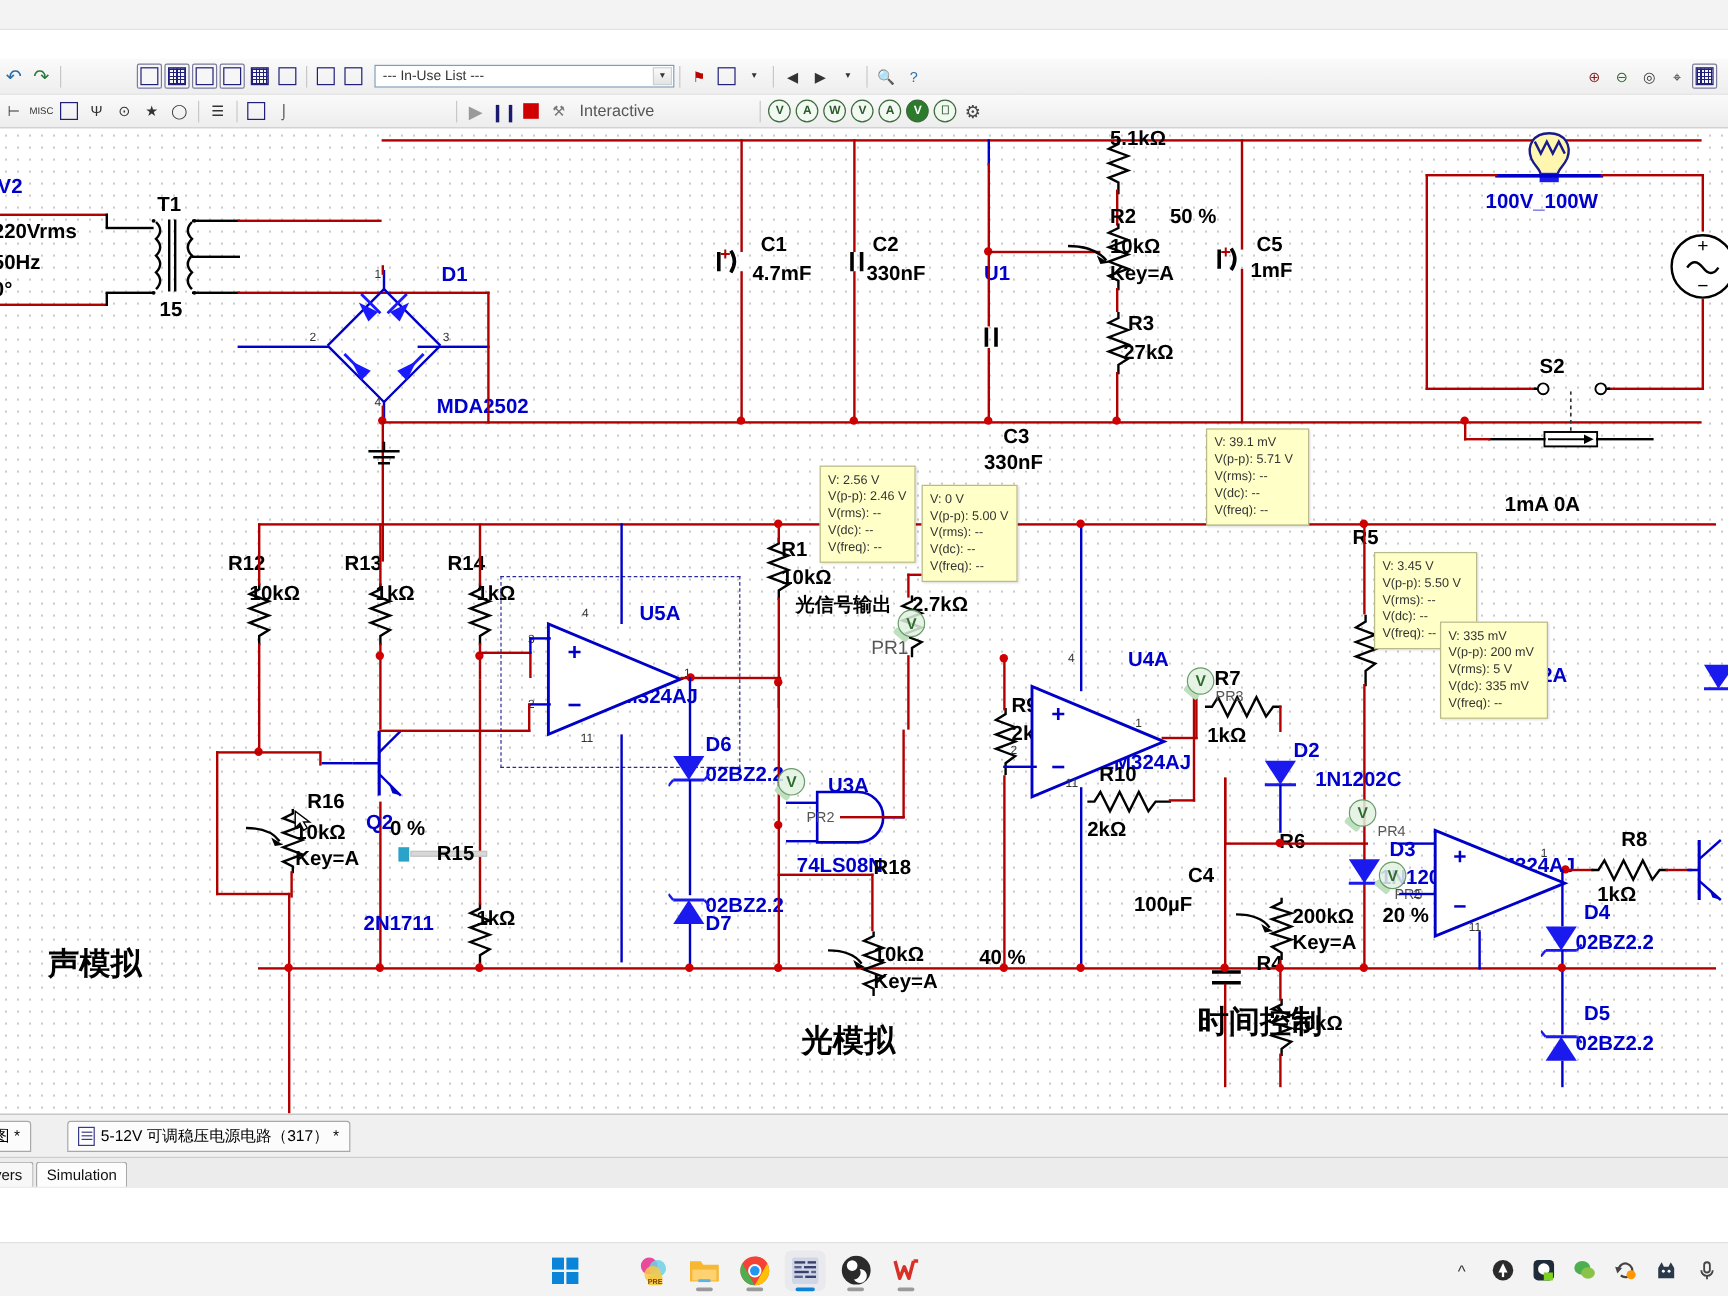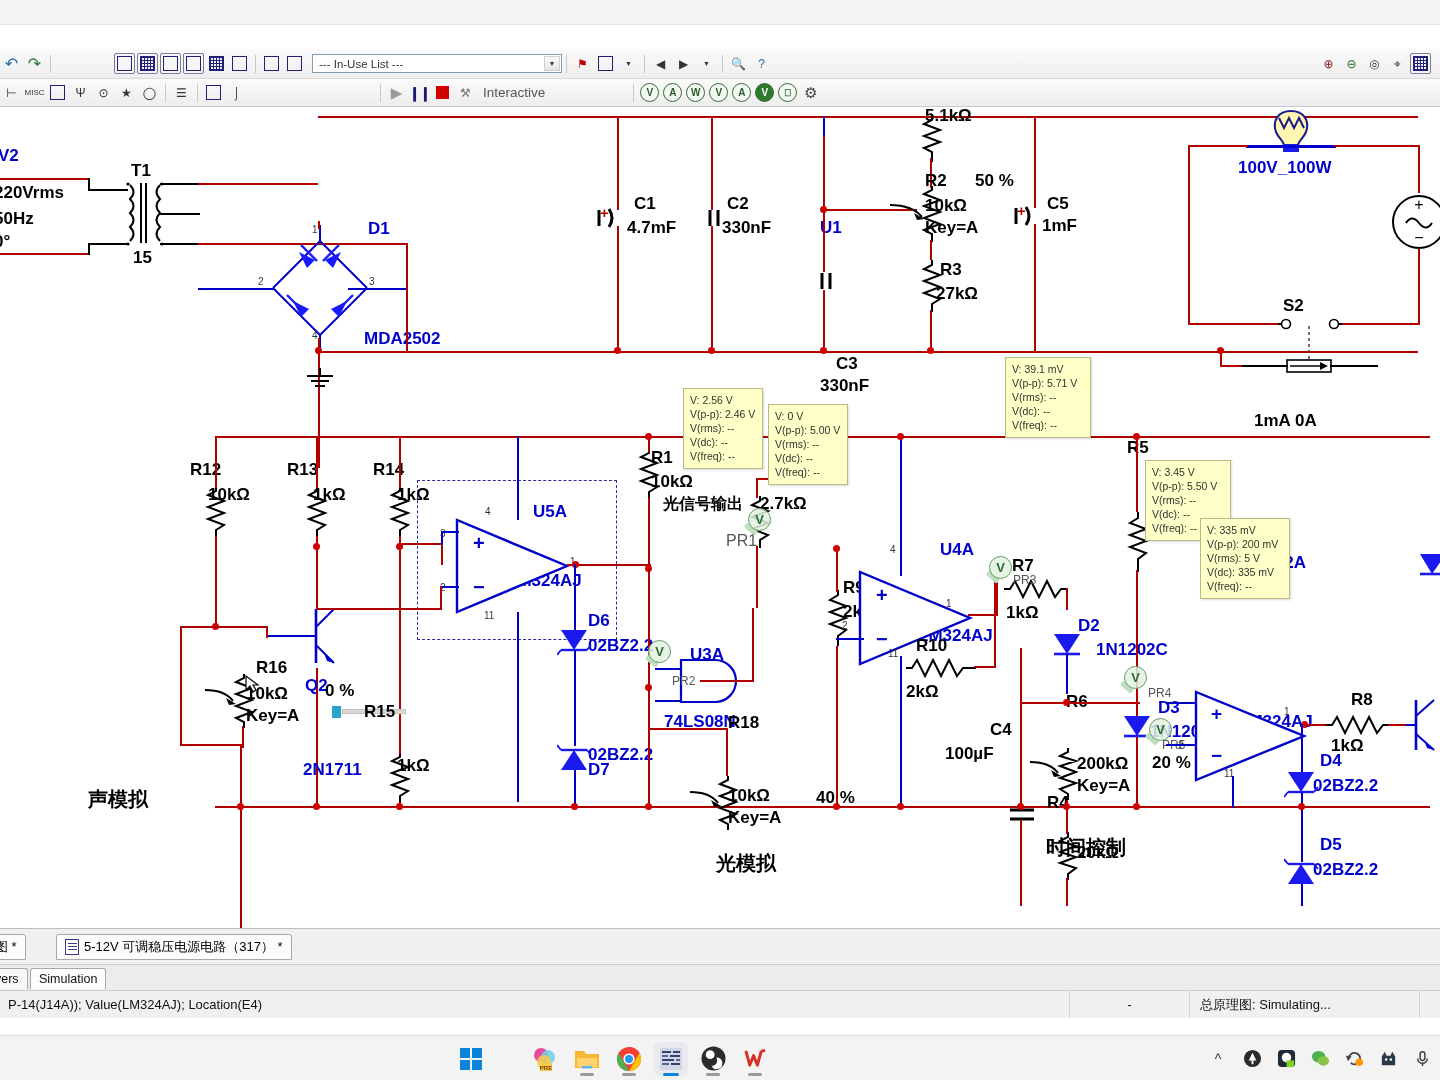--- a/index.html
+++ b/index.html
@@ -77,21 +77,21 @@
   }
   .wire-red { position: absolute; background: #b00000; }
   .wire-blue { position: absolute; background: #0000c8; }
   .wire-blk { position: absolute; background: #000000; }
   .node { position: absolute; width: 7px; height: 7px; border-radius: 50%; background: #d00000; }
   .lbl { position: absolute; font-family: "Liberation Sans", sans-serif; white-space: nowrap; }
   .lbl-blue { color: #0000cc; font-weight: bold; font-size: 17px; }
   .lbl-blk { color: #000; font-weight: bold; font-size: 17px; }
   .lbl-sm { color: #555; font-size: 10px; font-weight: normal; }
   .lbl-cn { color: #000; font-size: 16px; font-weight: bold; }
-  .lbl-cn-big { color: #000; font-size: 20px; font-weight: bold; margin-left: 48px; }
+  .lbl-cn-big { color: #000; font-size: 26px; font-weight: bold; }
   .pin-num { position: absolute; color: #333; font-size: 10px; }
 
   
   .tip {
     position: absolute; background: #ffffc8; border: 1px solid #b9b98a;
     font-size: 10.5px; color: #333; padding: 4px 6px 5px 6px; line-height: 14px;
     box-shadow: 1px 1px 2px rgba(0,0,0,.15); z-index: 40;
   }
 
   
@@ -865,27 +865,20 @@
 
   <div class="layerbar">
     <div class="ltab" style="left:-14px;">
       <span>yers</span>
     </div>
     <div class="ltab" style="left:30px; background:#fdfdfd;">
       <span>Simulation</span>
     </div>
   </div>
 
-  <div class="statusbar">
-    <div style="padding:0 8px;">P-14(J14A)); Value(LM324AJ); Location(E4)</div>
-    <div style="flex:1"></div>
-    <div class="seg" style="width:120px;justify-content:center;">-</div>
-    <div class="seg" style="width:230px;">总原理图: Simulating...</div>
-    <div class="seg" style="width:16px;"></div>
-  </div>
 
   <div class="taskbar">
     <div class="tb-center">
       <div class="winlogo">
           <i></i>
           <i></i>
           <i></i>
           <i></i>
         </div>
       <div style="width:6px"></div>

